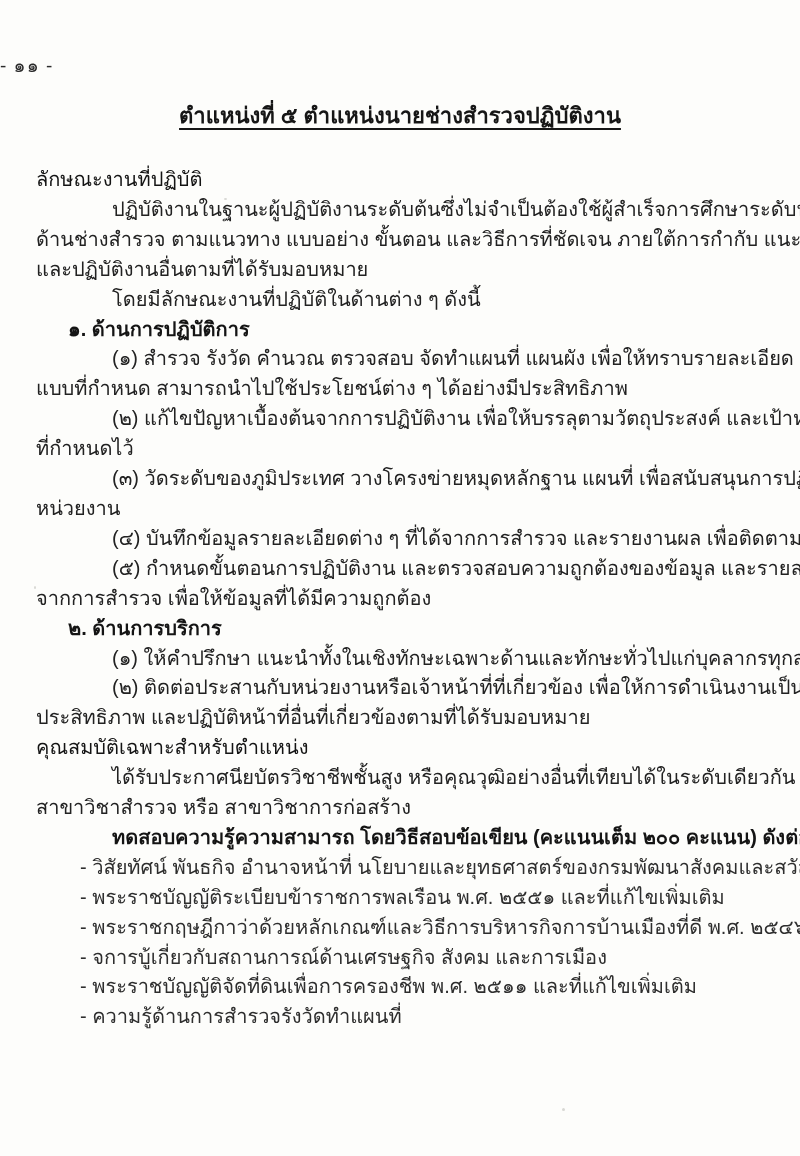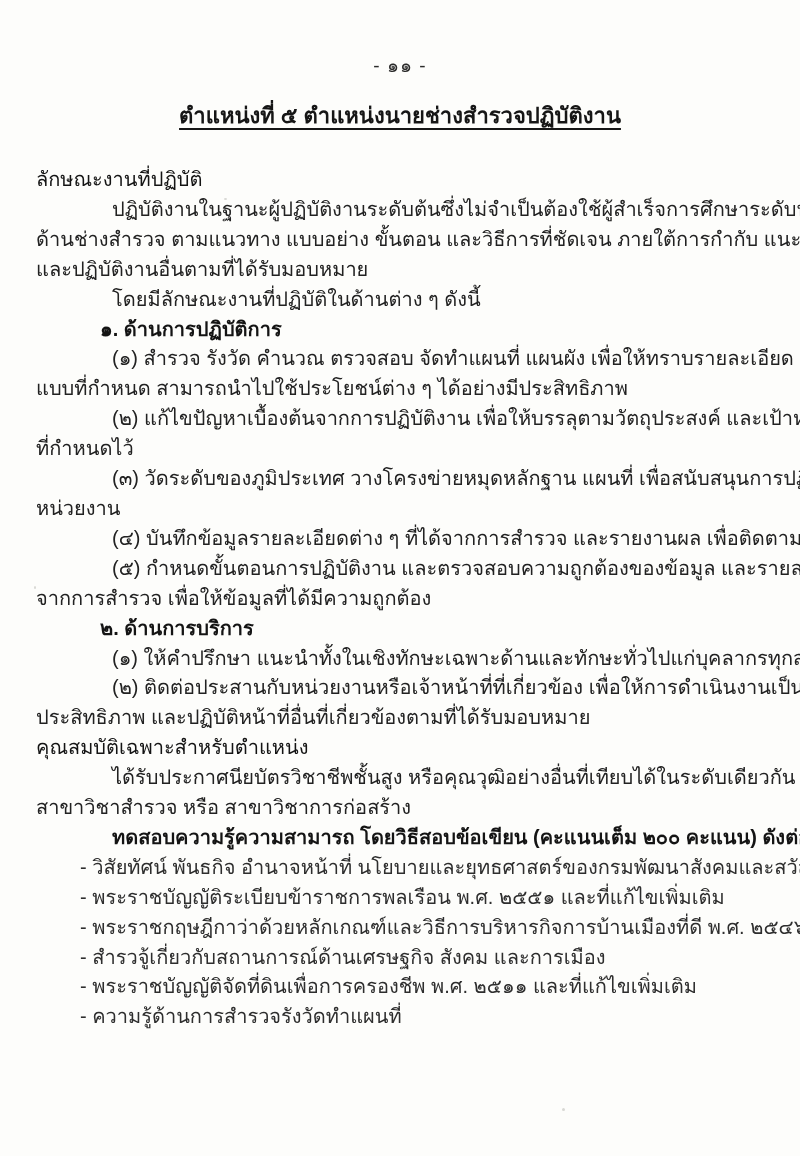--- a/index.html
+++ b/index.html
@@ -10,21 +10,20 @@
   }
   .page{
     position:relative;
     width:800px;height:1156px;
     background:#fdfdfb;
     color:#1e1e1e;
     overflow:hidden;
   }
   .pagenum{
     padding-top:50px;
-    text-align:center;
     font-size:19px;
     letter-spacing:1px;
     color:#2b2b2b;
   }
   .doc-title{
     margin-top:18px;
     text-align:center;
     font-size:22px;
     font-weight:700;
     color:#161616;
@@ -39,21 +38,21 @@
   }
   .line{
     font-size:20px;
     line-height:29.9px;
     white-space:nowrap;
     color:#222222;
   }
   
   .m  {padding-left:36px;}               
   .i1 {padding-left:112px;}              
-  .nh {padding-left:68px;font-weight:700;color:#141414;margin-left:32px;} 
+  .nh {padding-left:68px;font-weight:700;color:#141414;} 
   .hd {padding-left:36px;font-weight:400;color:#141414;} 
   .bu {padding-left:80px;color:#2e2e2e;} 
   .b  {font-weight:700;color:#141414;}
   
   .speck{position:absolute;background:#d8d8d4;border-radius:50%;}
   .s1{left:224px;top:198px;width:3px;height:2px;}
   .s2{left:562px;top:1108px;width:3px;height:3px;}
   .s3{left:34px;top:586px;width:2px;height:3px;}
 </style>
 </head>
@@ -90,17 +89,17 @@
     <div class="line i1">(๑) ให้คำปรึกษา แนะนำทั้งในเชิงทักษะเฉพาะด้านและทักษะทั่วไปแก่บุคลากรทุกสายงาน เพื่อให้</div>
     <div class="line i1">(๒) ติดต่อประสานกับหน่วยงานหรือเจ้าหน้าที่ที่เกี่ยวข้อง เพื่อให้การดำเนินงานเป็นไปอย่างมี</div>
     <div class="line m">ประสิทธิภาพ และปฏิบัติหน้าที่อื่นที่เกี่ยวข้องตามที่ได้รับมอบหมาย</div>
     <div class="line hd">คุณสมบัติเฉพาะสำหรับตำแหน่ง</div>
     <div class="line i1">ได้รับประกาศนียบัตรวิชาชีพชั้นสูง หรือคุณวุฒิอย่างอื่นที่เทียบได้ในระดับเดียวกัน ในสาขาวิชาโยธา</div>
     <div class="line m">สาขาวิชาสำรวจ หรือ สาขาวิชาการก่อสร้าง</div>
     <div class="line i1 b">ทดสอบความรู้ความสามารถ โดยวิธีสอบข้อเขียน (คะแนนเต็ม ๒๐๐ คะแนน) ดังต่อไปนี้</div>
     <div class="line bu">- วิสัยทัศน์ พันธกิจ อำนาจหน้าที่ นโยบายและยุทธศาสตร์ของกรมพัฒนาสังคมและสวัสดิการ</div>
     <div class="line bu">- พระราชบัญญัติระเบียบข้าราชการพลเรือน พ.ศ. ๒๕๕๑ และที่แก้ไขเพิ่มเติม</div>
     <div class="line bu">- พระราชกฤษฎีกาว่าด้วยหลักเกณฑ์และวิธีการบริหารกิจการบ้านเมืองที่ดี พ.ศ. ๒๕๔๖</div>
-    <div class="line bu">- สำรวจู้เกี่ยวกับสถานการณ์ด้านเศรษฐกิจ สังคม และการเมือง</div>
+    <div class="line bu">- จการบู้เกี่ยวกับสถานการณ์ด้านเศรษฐกิจ สังคม และการเมือง</div>
     <div class="line bu">- พระราชบัญญัติจัดที่ดินเพื่อการครองชีพ พ.ศ. ๒๕๑๑ และที่แก้ไขเพิ่มเติม</div>
     <div class="line bu">- ความรู้ด้านการสำรวจรังวัดทำแผนที่</div>
   </div>
 </div>
 
 </body></html>

